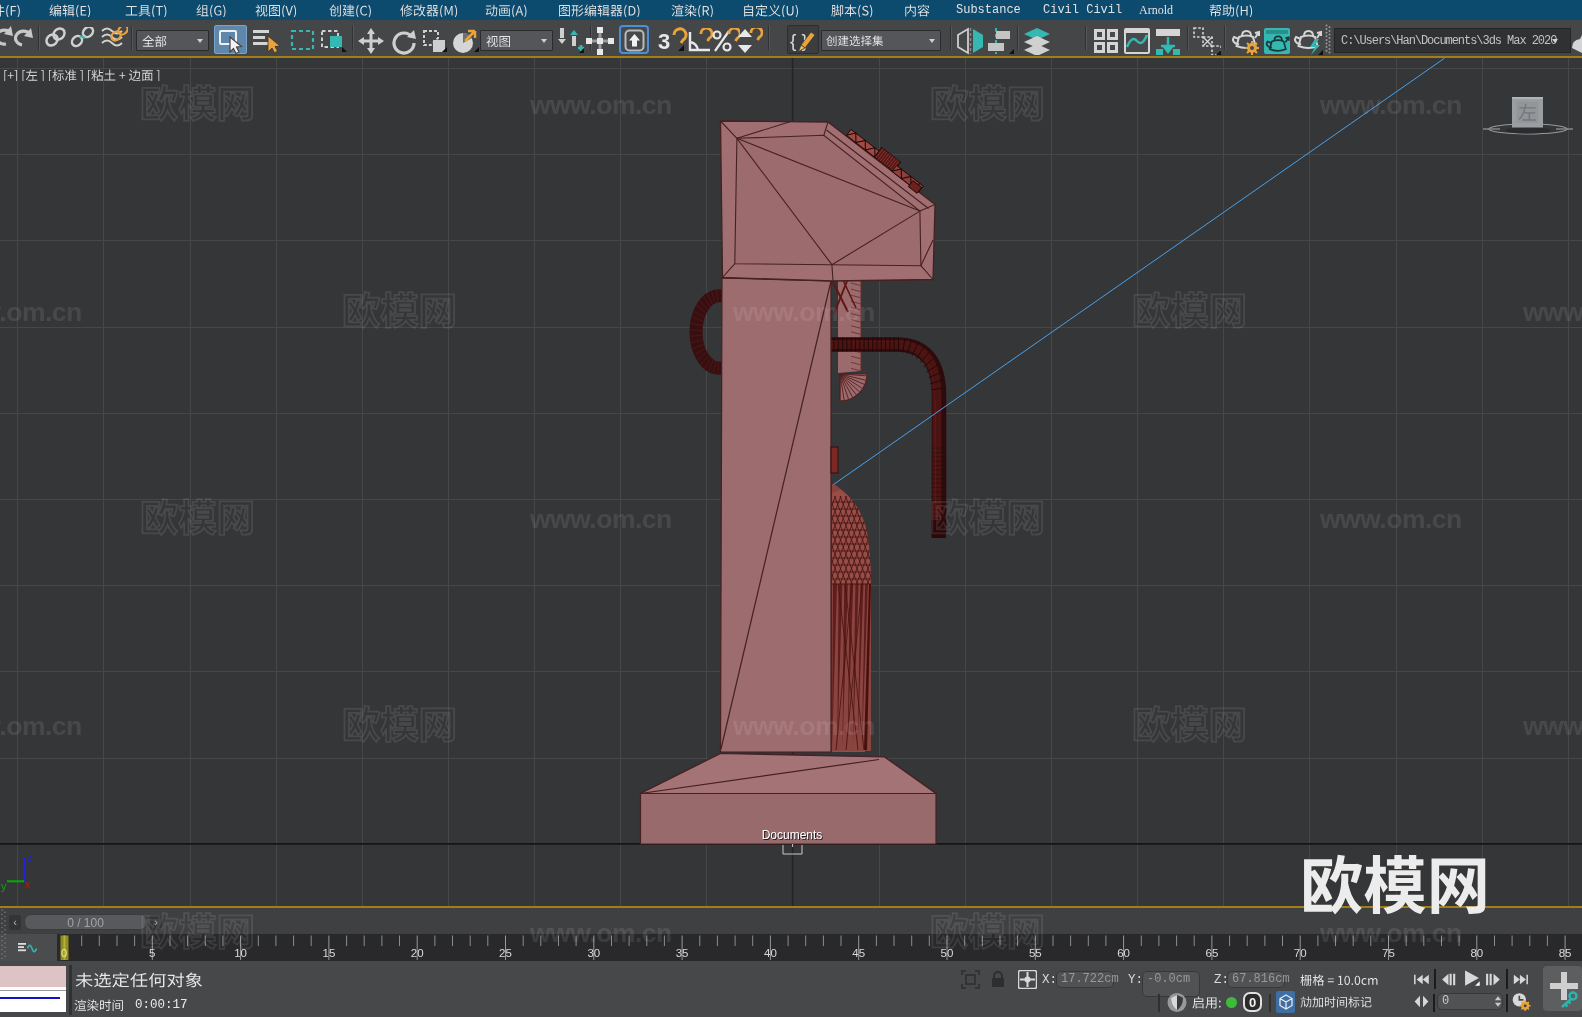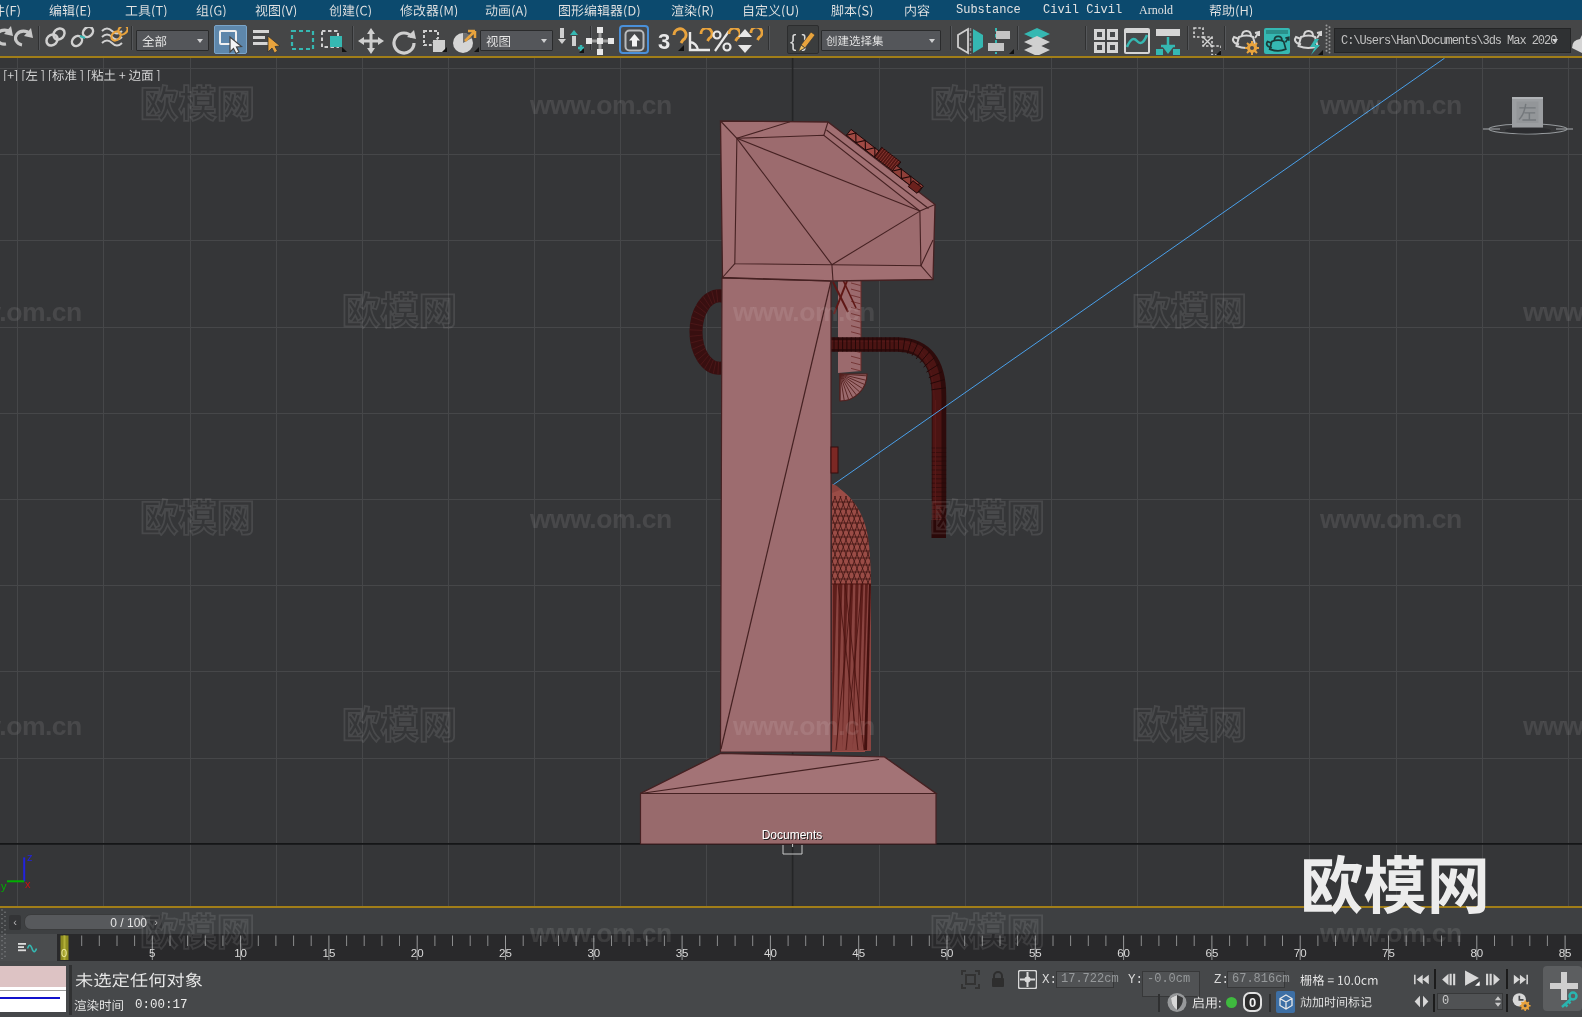--- a/index.html
+++ b/index.html
@@ -10,21 +10,21 @@
 #ylinetop{left:0;top:56px;width:1582px;height:2px;background:#a17e18}
 #viewport{left:0;top:58px;width:1582px;height:848px;background:#353638;overflow:hidden}
 #ylinebot{left:0;top:906px;width:1582px;height:2px;background:#a17e18}
 #trackrow{left:0;top:908px;width:1582px;height:26px;background:#3e4042}
 #ruler{left:0;top:934px;width:1582px;height:27px;background:#2a2b2d;border-top:1.5px solid #111}
 #status{left:0;top:961px;width:1582px;height:56px;background:#46484a}
 .sep{position:absolute;top:26px;width:1px;height:24px;background:#303132;box-shadow:1px 0 0 #55575a}
 .dd{position:absolute;height:21px;background:#54565a;border:1px solid #2a2b2c;border-radius:1px}
 .dda{position:absolute;width:0;height:0;border-left:3.5px solid transparent;border-right:3.5px solid transparent;border-top:4.5px solid #cfd0d1}
 .wmt{filter:blur(0.45px)}
-.fld{position:absolute;background:#505254;border:1px solid #373839;border-radius:0;color:#96999b;
+.fld{position:absolute;background:#505254;border:1px solid #373839;border-radius:5px;color:#96999b;
  font-family:"Liberation Mono",monospace;font-size:12px;line-height:15px;padding-left:4px}
 </style></head>
 <body>
 <div id="root">
 <div class="abs" id="viewport"></div>
 <svg class="abs" style="left:0;top:0" width="1582" height="1017" viewBox="0 0 1582 1017">
 <defs>
         <clipPath id="bulbclip">
           <path d="M832,484 C848,492 867,510 869.5,550 C871,570 871,578 871,584 L832,584 Z"></path>
         </clipPath>
@@ -611,21 +611,21 @@
         </svg>
       </div>
     </div>
 <div class="abs" id="ylinetop"></div>
 <div class="abs" id="ylinebot"></div>
 <div class="abs" id="trackrow"></div>
 <div class="abs" id="ruler"></div>
 <div class="abs" id="status"></div>
 <div class="abs" style="left:9px;top:915px;width:12px;height:15px;background:#333436;border-radius:2px;color:#b5b5b5;font-size:11px;line-height:14px;text-align:center">‹</div>
     <div class="abs" style="left:24px;top:914px;width:123px;height:16px;background:#57595c;border:1px solid #3a3b3c;border-radius:7px"></div>
-    <div class="abs" style="left:24px;top:915.5px;width:123px;text-align:right;font-size:12px;color:#e5e5e5">0 / 100</div>
+    <div class="abs" style="left:24px;top:915.5px;width:123px;text-align:center;font-size:12px;color:#a3a3a3">0 / 100</div>
     <div class="abs" style="left:150px;top:915px;width:12px;height:15px;background:#333436;border-radius:2px;color:#b5b5b5;font-size:11px;line-height:14px;text-align:center">›</div>
     <svg class="abs" style="left:0;top:934px" width="1582" height="27" viewBox="0 0 1582 27">
       <rect x="57" y="0" width="1525" height="27" fill="#29292b"></rect>
       <rect x="0" y="0" width="57" height="27" fill="#4a4c4e"></rect>
       <line x1="64.0" y1="1.5" x2="64.0" y2="26" stroke="#98999a" stroke-width="1"></line>
       <line x1="81.7" y1="1.5" x2="81.7" y2="12" stroke="#8b8c8d" stroke-width="1"></line>
       <line x1="99.3" y1="1.5" x2="99.3" y2="12" stroke="#8b8c8d" stroke-width="1"></line>
       <line x1="117.0" y1="1.5" x2="117.0" y2="12" stroke="#8b8c8d" stroke-width="1"></line>
       <line x1="134.6" y1="1.5" x2="134.6" y2="12" stroke="#8b8c8d" stroke-width="1"></line>
       <line x1="152.3" y1="1.5" x2="152.3" y2="26" stroke="#98999a" stroke-width="1"></line>

